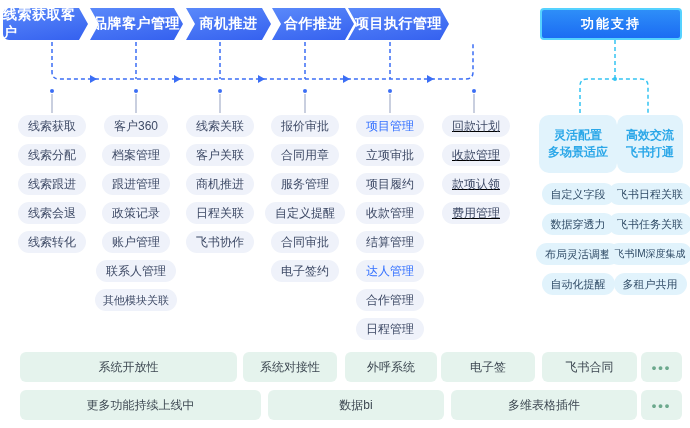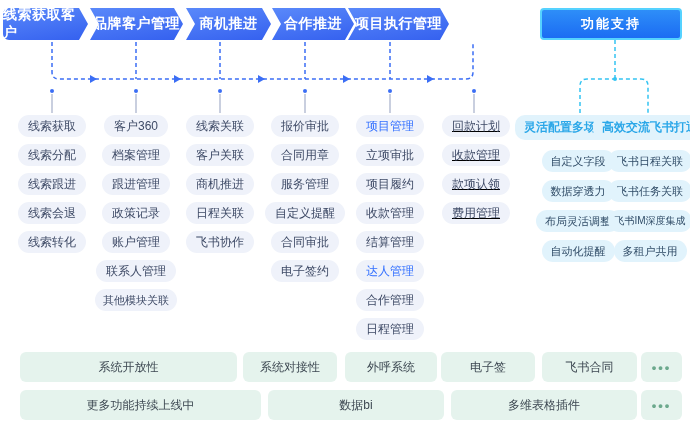--- a/index.html
+++ b/index.html
@@ -32,21 +32,21 @@
     background:linear-gradient(180deg,var(--support-bg1),var(--support-bg2));border:2px solid var(--support-border);
     border-radius:4px;color:#fff;font-size:13px;font-weight:bold;letter-spacing:2px;z-index:1;}
 
   .col{position:absolute;top:115px;display:flex;flex-direction:column;align-items:center;gap:7px;z-index:1;}
   .pill{display:flex;align-items:center;justify-content:center;height:22px;padding:0 10px;border-radius:11px;
     background:var(--pill-bg);color:var(--pill-text);font-size:12px;white-space:nowrap;}
   .pill.blue{color:var(--pill-blue);}
   .pill.sm{font-size:11px;padding:8px 8px;}
 
   .support-col{position:absolute;top:115px;display:flex;flex-direction:column;align-items:center;gap:8px;z-index:1;}
-  .support-head{display:flex;flex-direction:row;align-items:center;justify-content:center;padding:4px 9px;
+  .support-head{display:flex;flex-direction:column;align-items:center;justify-content:center;padding:12px 9px;
     border-radius:10px;background:var(--cyan-bg);color:var(--cyan-head);font-size:12px;font-weight:bold;
     line-height:17px;margin-bottom:2px;white-space:nowrap;}
   .support-pill{display:flex;align-items:center;justify-content:center;height:22px;padding:0 9px;border-radius:11px;
     background:var(--cyan-bg);color:var(--cyan-text);font-size:11px;white-space:nowrap;}
   .support-pill.xs{font-size:10px;padding:0 6px;}
 
   .bbox{position:absolute;height:30px;display:flex;align-items:center;justify-content:center;
     background:var(--green-bg);border-radius:6px;color:var(--green-text);font-size:12px;z-index:1;}
   .bbox.dots{color:var(--dots);font-weight:bold;letter-spacing:2px;font-size:13px;}
 </style>

